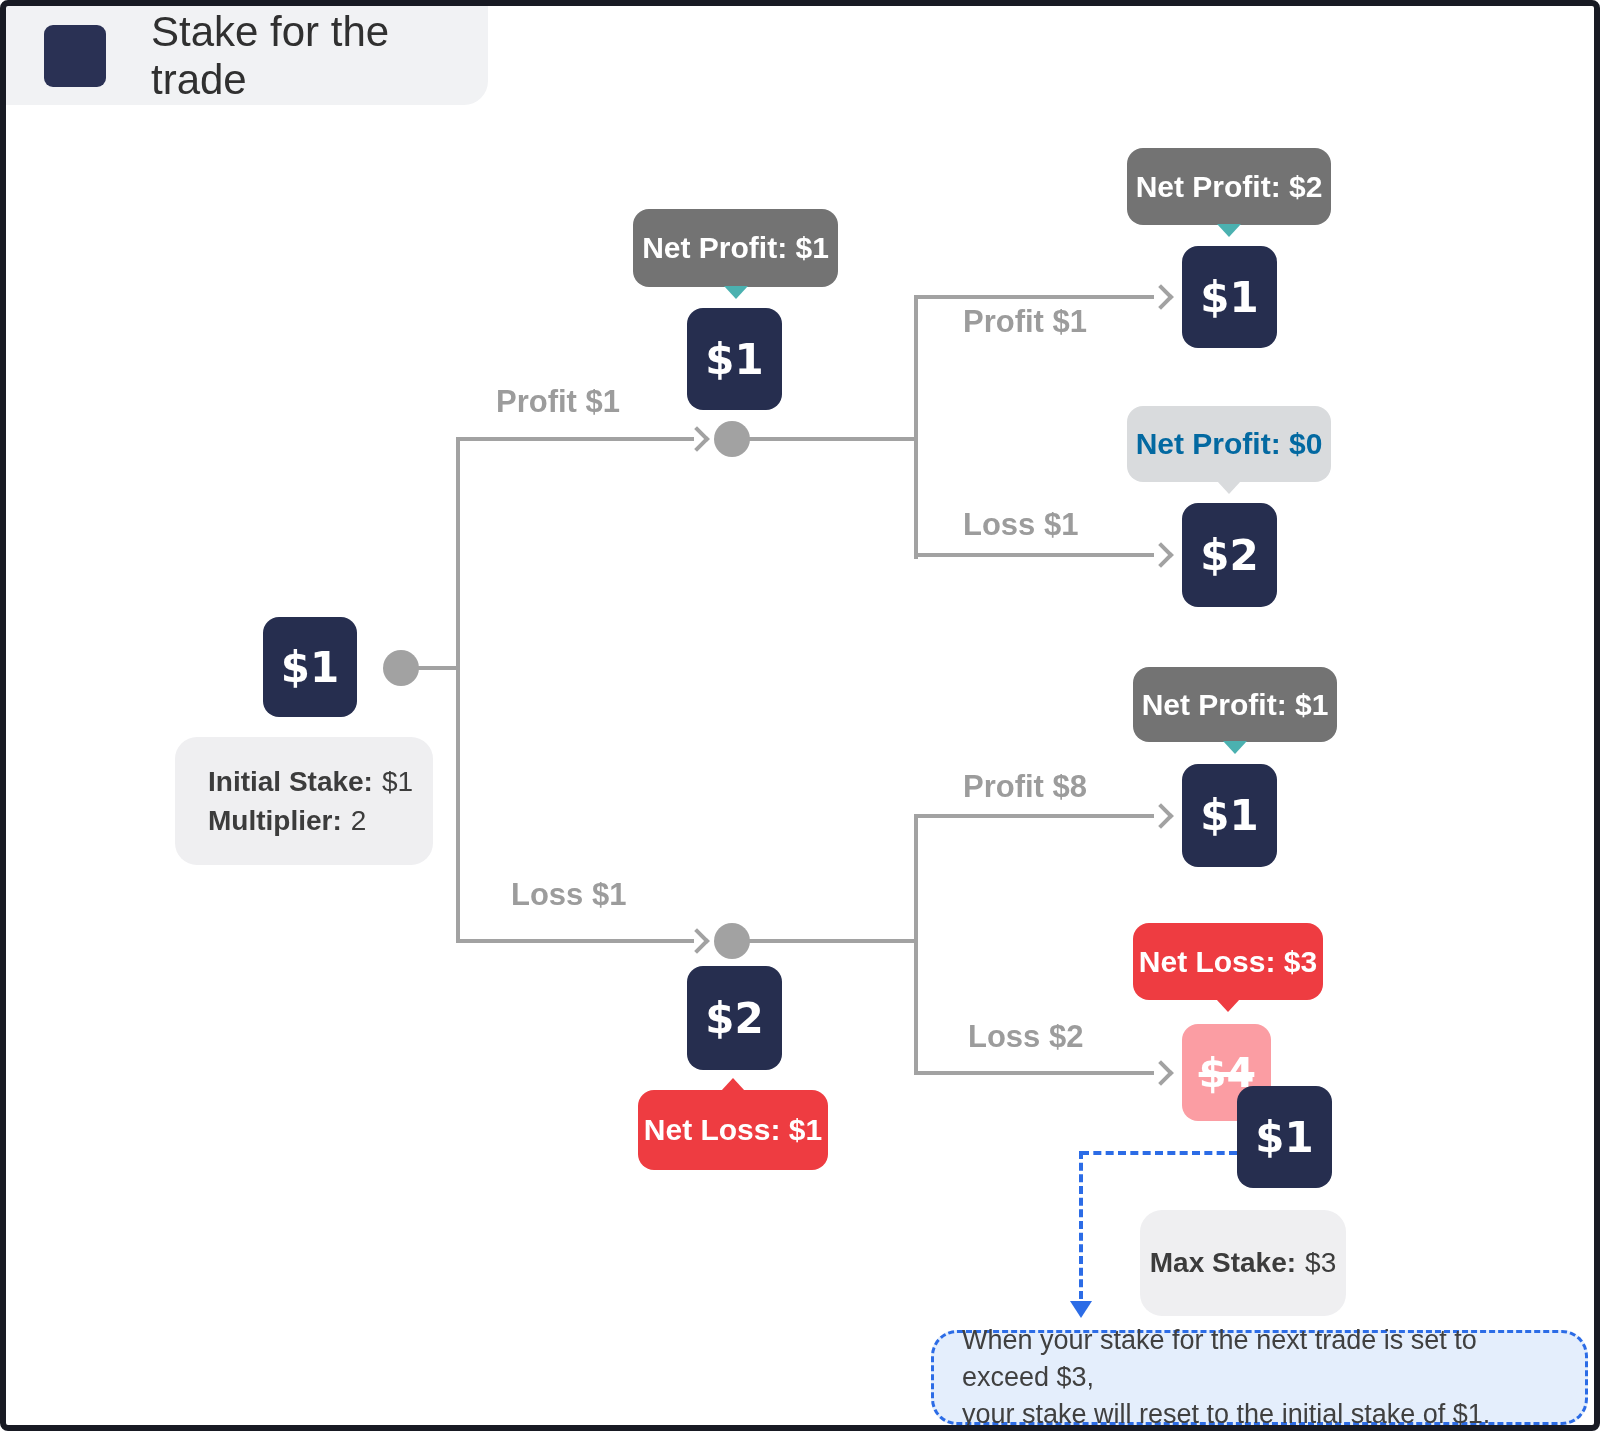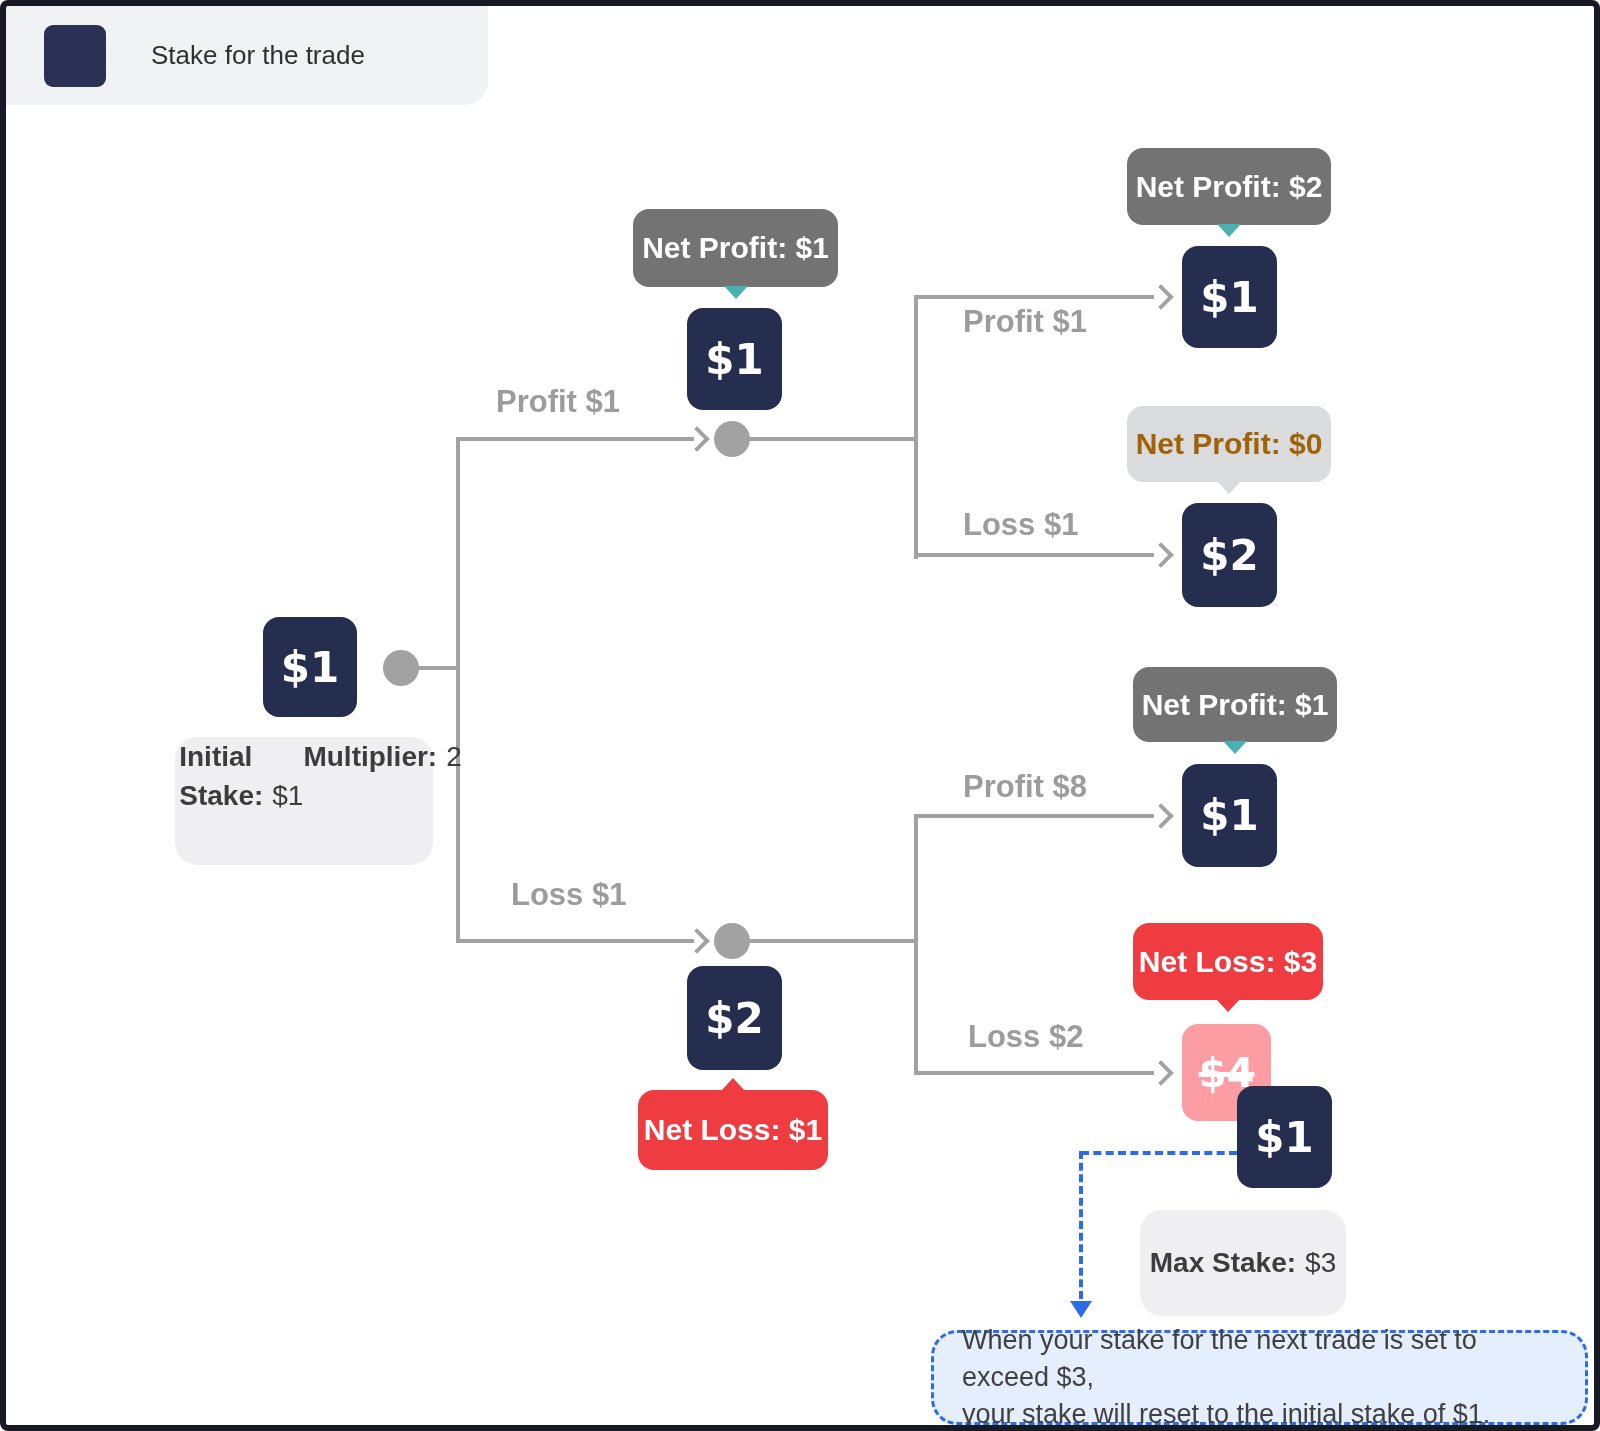--- a/index.html
+++ b/index.html
@@ -5,56 +5,56 @@
   html,body{margin:0;padding:0;background:#ffffff;}
   body{font-family:"Liberation Sans", sans-serif;}
   .canvas{position:relative;width:1600px;height:1431px;background:#ffffff;overflow:hidden;}
   .frame{position:absolute;inset:0;border:6px solid #181a23;border-radius:8px;pointer-events:none;z-index:60;}
 
   
   .legend{position:absolute;left:6px;top:6px;width:482px;height:99px;background:#f1f2f4;
           border-radius:0 0 24px 0;display:flex;align-items:center;z-index:5;}
   .legend .swatch{position:absolute;left:38px;top:19px;width:62px;height:62px;background:#2a3154;border-radius:9px;}
   .legend .lbl{position:absolute;left:145px;top:0;height:99px;display:flex;align-items:center;
-               font-size:26px;color:#303030;}
+               font-size:42px;color:#303030;}
 
   
   .line{position:absolute;background:#a2a2a2;}
   .dot{position:absolute;width:36px;height:36px;border-radius:50%;background:#a2a2a2;z-index:3;}
   .arr{position:absolute;width:14px;height:14px;border-top:4px solid #a2a2a2;border-right:4px solid #a2a2a2;
        transform:rotate(45deg);z-index:2;}
 
   
   .node{position:absolute;background:#262e4f;border-radius:16px;display:flex;align-items:center;justify-content:center;
         color:#ffffff;font-weight:bold;font-size:42px;font-family:"DejaVu Sans","Liberation Sans",sans-serif;z-index:4;}
   .node.pink{background:#fb9da3;font-size:40px;}
   .node.pink .strike{text-decoration:line-through;text-decoration-thickness:5px;}
   .node.reset{z-index:6;}
 
   
   .bubble{position:absolute;border-radius:16px;display:flex;align-items:center;justify-content:center;
           font-weight:bold;font-size:30px;color:#ffffff;z-index:4;}
   .bubble.teal{background:#737373;}
   .bubble.red{background:#ee3c41;}
-  .bubble.gray{background:#d9dbdd;color:#a16207;}
+  .bubble.gray{background:#d9dbdd;color:#0369a1;}
   .ptr{position:absolute;left:50%;transform:translateX(-50%);width:0;height:0;
        border-left:12px solid transparent;border-right:12px solid transparent;}
   .ptr.down{bottom:-12px;border-top:13px solid;}
   .ptr.up{top:-12px;border-bottom:13px solid;}
   .teal .ptr{border-top-color:#4bb1b0;border-bottom-color:#4bb1b0;}
   .red .ptr{border-top-color:#ee3c41;border-bottom-color:#ee3c41;}
   .gray .ptr{border-top-color:#d9dbdd;border-bottom-color:#d9dbdd;}
 
   
   .blabel{position:absolute;font-weight:bold;font-size:31px;color:#9c9c9c;z-index:2;}
 
   
   .infobox{position:absolute;background:#efeff1;border-radius:22px;color:#3c3c3c;font-size:28px;z-index:4;}
   .infobox .b{font-weight:bold;margin-right:9px;}
-  .infobox.rootinfo{left:175px;top:737px;width:258px;height:128px;display:flex;flex-direction:row;
+  .infobox.rootinfo{left:175px;top:737px;width:258px;height:128px;display:flex;flex-direction:column;
                     justify-content:center;padding-left:33px;box-sizing:border-box;line-height:39px;}
   .infobox.maxstake{left:1140px;top:1210px;width:206px;height:106px;display:flex;align-items:center;justify-content:center;}
 
   
   .bdash-h{position:absolute;left:1081px;top:1151px;width:156px;height:0;border-top:4px dashed #2c6ce6;z-index:5;}
   .bdash-v{position:absolute;left:1079px;top:1151px;height:148px;width:0;border-left:4px dashed #2c6ce6;z-index:5;}
   .barrow{position:absolute;left:1070px;top:1301px;width:0;height:0;
           border-left:11px solid transparent;border-right:11px solid transparent;border-top:17px solid #2c6ce6;z-index:5;}
   .note{position:absolute;left:931px;top:1330px;width:657px;height:95px;box-sizing:border-box;
         background:#e4eefc;border:3px dashed #2c6ce6;border-radius:26px;padding:2px 28px;

